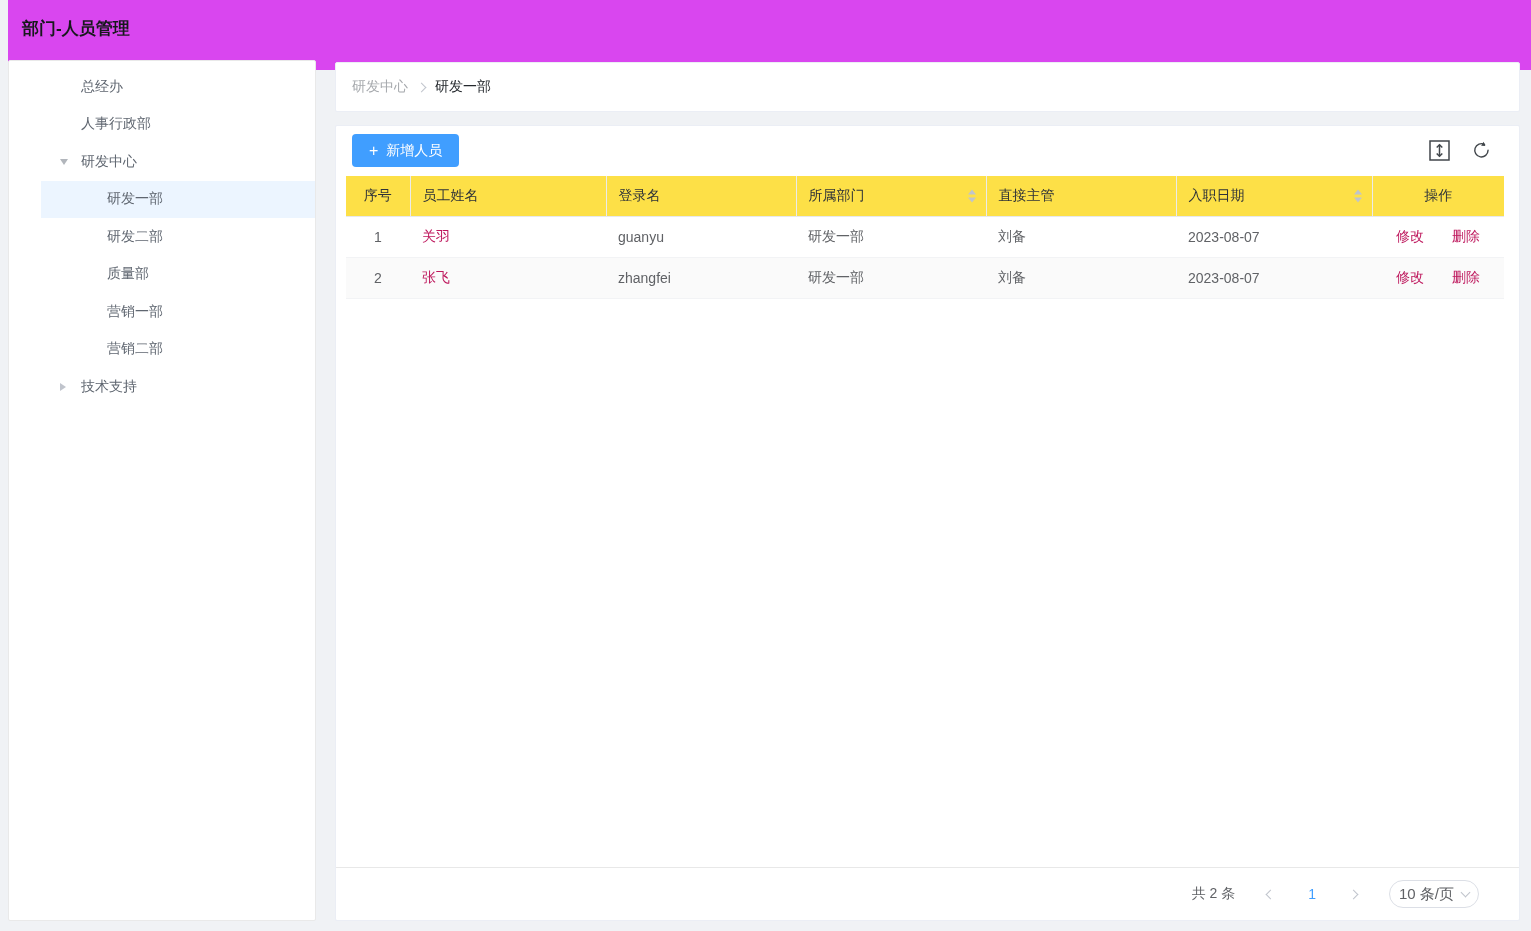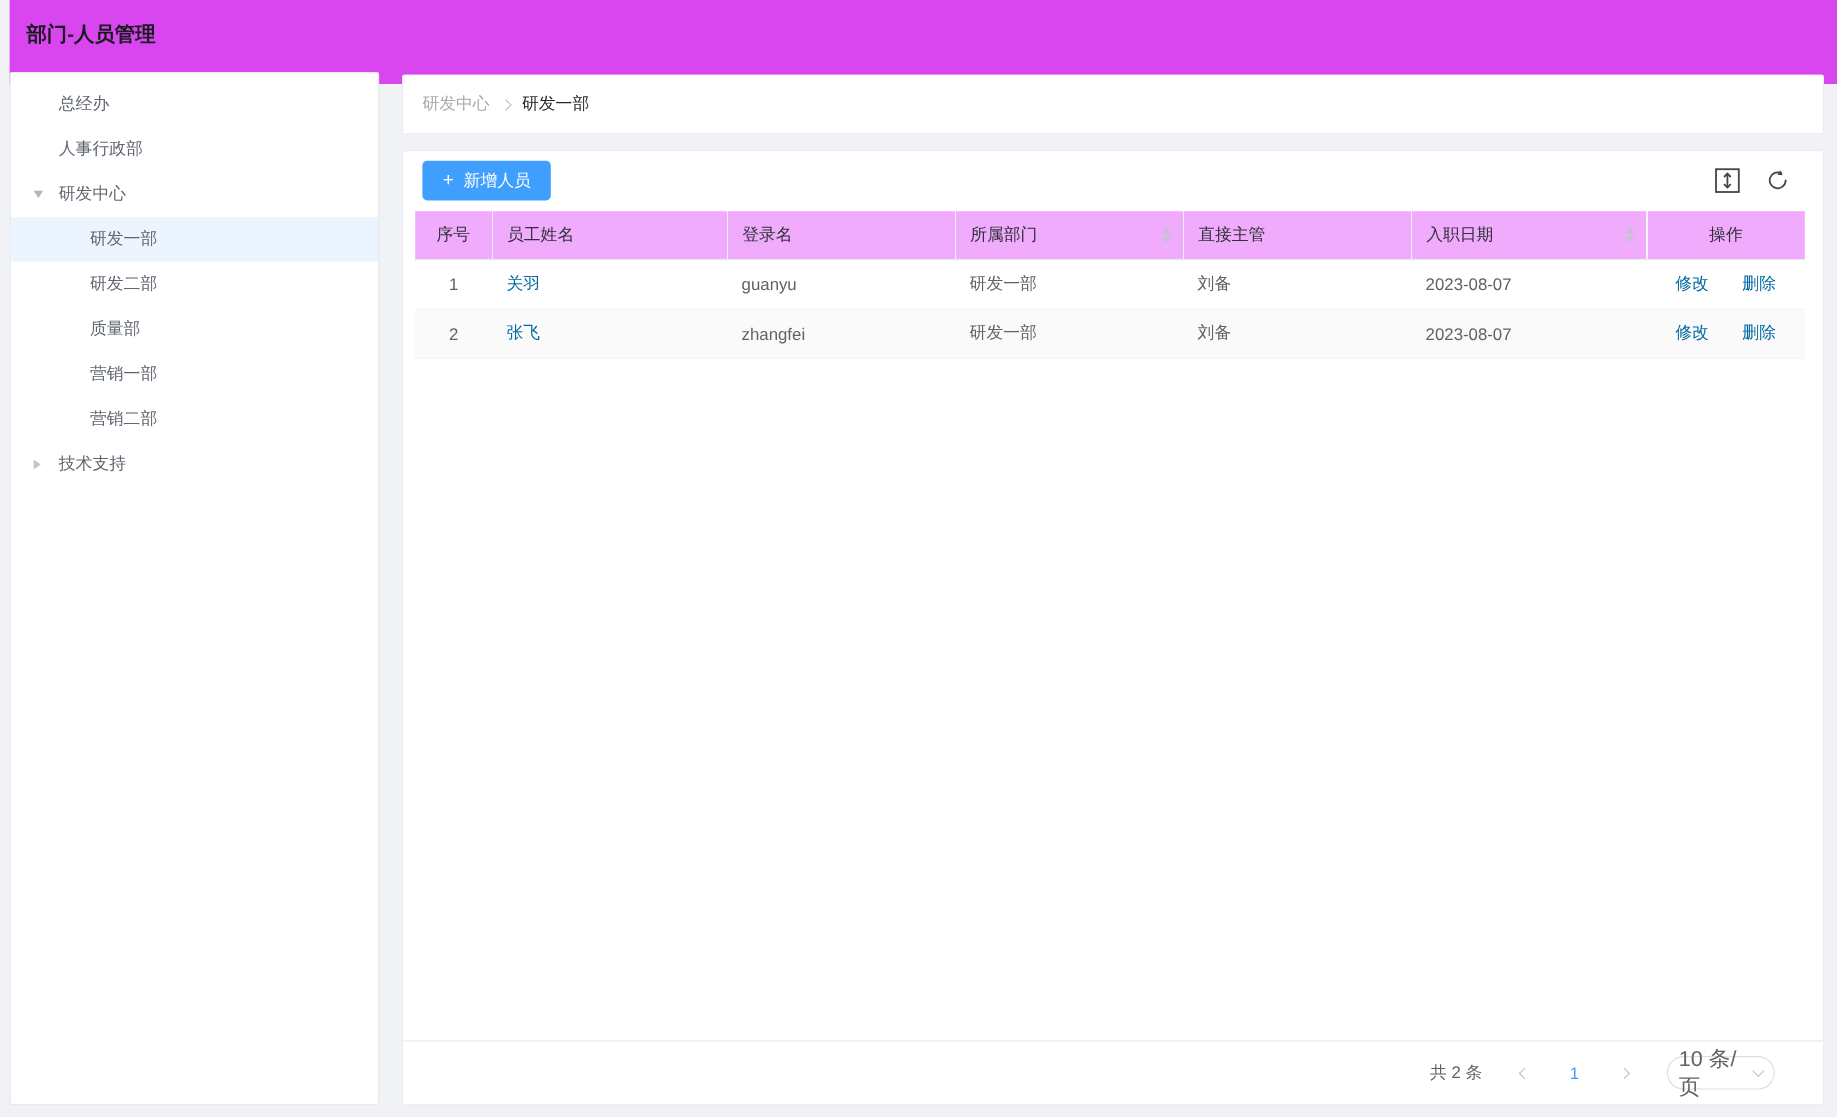--- a/index.html
+++ b/index.html
@@ -21,21 +21,21 @@
   }
   .search-row {
     height:48px; display:flex; align-items:center; gap:9px;
     padding:0 14px; border-bottom:1px solid #ebeef5;
   }
   .search-row input {
     border:none; outline:none; flex:1; font-size:14px; color:#606266;
     font-family:"Liberation Sans","DejaVu Sans",sans-serif; background:transparent;
   }
   .search-row input::placeholder { color:#c0c4cc; }
-  .tree { padding-top:7px; }
+  .tree { padding-top:7px;margin-left:32px; }
   .tree-node {
     position:relative; display:flex; align-items:center; height:37.5px;
     cursor:pointer; color:#5f6670; font-size:14px;
   }
   .tree-node.lv1 { padding-left:40px; }
   .tree-node.lv2 { padding-left:66px; }
   .tree-node.selected { background:#ecf5ff; }
   .expander { position:absolute; left:19px; width:0; height:0; }
   .expander.down {
     border-left:4.5px solid transparent; border-right:4.5px solid transparent;
@@ -79,52 +79,52 @@
     font-family:"Liberation Sans","DejaVu Sans",sans-serif;
   }
   .btn-primary .plus { font-size:16px; font-weight:400; line-height:1; }
   .tool-icons { display:flex; align-items:center; gap:22px; }
   .tool-icons .icon-btn { cursor:pointer; display:inline-flex; align-items:center; }
 
   
   .table-wrap { margin:0 15px 0 10px; }
   table { border-collapse:collapse; table-layout:fixed; width:1158px; }
   thead th {
-    height:40px; background:#f0abfc; font-weight:500; color:#2e3238;
+    height:40px; background:#fde047; font-weight:500; color:#2e3238;
     font-size:14px; text-align:left; padding:0 0 0 12px;
     border-bottom:1px solid #e7e9ec; position:relative;
   }
   thead th:not(:last-child) { border-right:1px solid #ebebeb; }
   th.center, td.center { text-align:center; padding-left:0; }
   tbody td {
     height:41px; color:#606266; font-size:14px; padding:0 0 0 12px;
     border-bottom:1px solid #f2f3f5;
   }
   tbody tr.striped { background:#fafafa; }
-  .link { color:#0369a1; text-decoration:none; cursor:pointer; }
+  .link { color:#be185d; text-decoration:none; cursor:pointer; }
   .op-link + .op-link { margin-left:24px; }
   .sorter {
     position:absolute; right:10px; top:50%; transform:translateY(-50%);
     display:flex; flex-direction:column; gap:3px; cursor:pointer;
   }
   .tri-up { width:0; height:0; border-left:4px solid transparent; border-right:4px solid transparent; border-bottom:5px solid #c0c4cc; }
   .tri-down { width:0; height:0; border-left:4px solid transparent; border-right:4px solid transparent; border-top:5px solid #c0c4cc; }
 
   
   .card-footer {
     margin-top:auto; border-top:1px solid #e8e8e8; height:53px;
     display:flex; align-items:center; justify-content:flex-end;
     padding-right:40px; gap:30px; color:#606266; font-size:14px;
   }
   .pg-btn { display:inline-flex; align-items:center; cursor:pointer; padding:2px; }
   .pg-num { color:#409eff; cursor:pointer; padding:0 2px; }
   .size-select {
     width:90px; height:28px; border:1px solid #dcdfe6; border-radius:14px;
     display:flex; align-items:center; justify-content:space-between;
-    padding:0 9px; color:#606266; font-size:18px; cursor:pointer; background:#fff;
+    padding:0 9px; color:#606266; font-size:15px; cursor:pointer; background:#fff;
   }
 </style>
 </head>
 <body>
 
 <div class="topbar">
   <div class="page-title">部门-人员管理</div>
 </div>
 
 <div class="sidebar">

